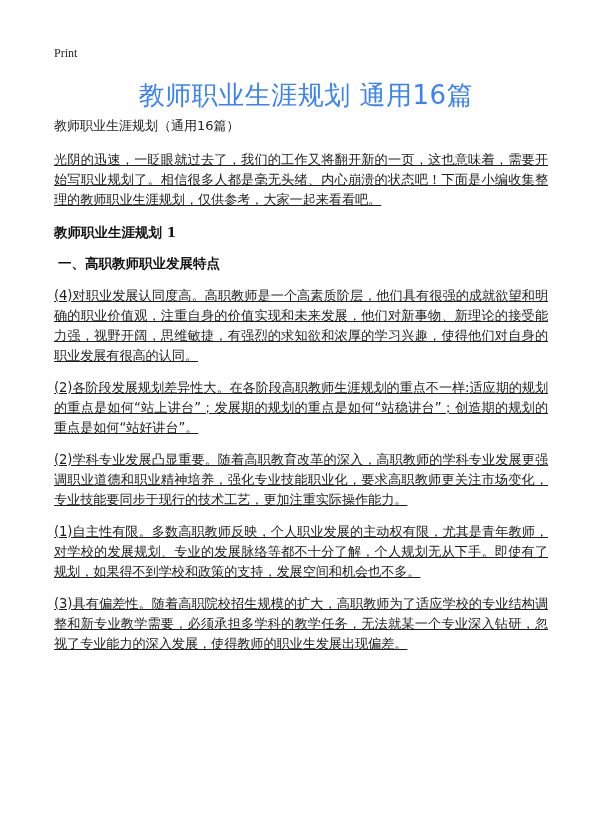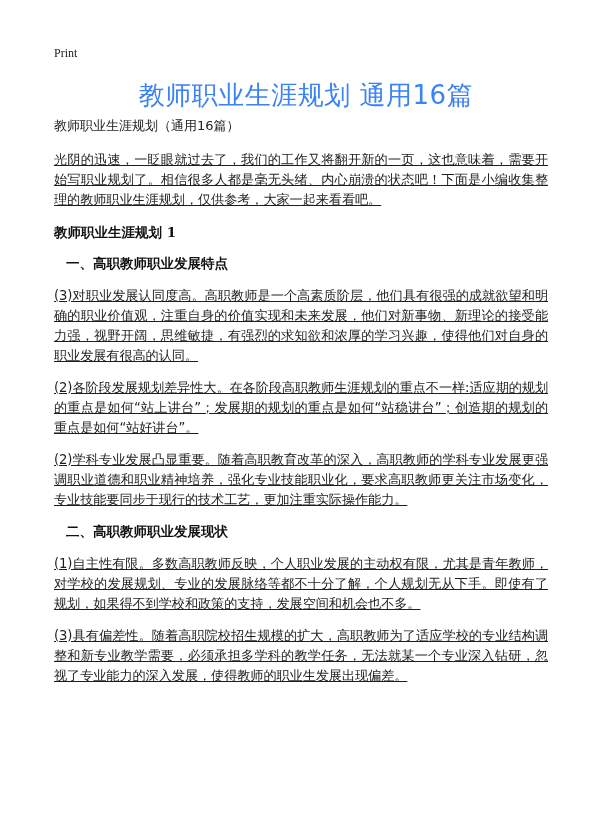--- a/index.html
+++ b/index.html
@@ -23,39 +23,38 @@
   .content { position: absolute; top: 150px; left: 0; width: 494px; }
   .para {
     font-size: 13.2px; line-height: 20px; margin: 0 0 12px 0; color: #1e1e1e;
     text-align: justify; letter-spacing: -0.1px; text-decoration: underline;
   }
   .h-article {
     font-size: 13.5px; font-weight: bold; margin: 8px 0 12px 0; line-height: 20px; color: #111;
     font-family: "DejaVu Serif", serif;
   }
   .h-section {
-    font-size: 13.5px; font-weight: bold; margin: 0 0 12px 12px; line-height: 20px; color: #111;
+    font-size: 13.5px; font-weight: bold; margin: 0 0 12px 4px; line-height: 20px; color: #111;
     font-family: Liberation Sans, sans-serif;
   }
 </style>
 </head>
 <body>
 
 <div class="page">
   <div class="print-label">Print</div>
   <div class="doc-title">教师职业生涯规划 通用16篇</div>
   <div class="doc-subtitle">教师职业生涯规划（通用16篇）</div>
 
   <div class="content">
     <p class="para">光阴的迅速，一眨眼就过去了，我们的工作又将翻开新的一页，这也意味着，需要开始写职业规划了。相信很多人都是毫无头绪、内心崩溃的状态吧！下面是小编收集整理的教师职业生涯规划，仅供参考，大家一起来看看吧。</p>
     <div class="h-article">教师职业生涯规划 1</div>
 
     <div class="h-section">一、高职教师职业发展特点</div>
-    <p class="para">(3)对职业发展认同度高。高职教师是一个高素质阶层，他们具有很强的成就欲望和明确的职业价值观，注重自身的价值实现和未来发展，他们对新事物、新理论的接受能力强，视野开阔，思维敏捷，有强烈的求知欲和浓厚的学习兴趣，使得他们对自身的职业发展有很高的认同。</p>
+    <p class="para">(4)对职业发展认同度高。高职教师是一个高素质阶层，他们具有很强的成就欲望和明确的职业价值观，注重自身的价值实现和未来发展，他们对新事物、新理论的接受能力强，视野开阔，思维敏捷，有强烈的求知欲和浓厚的学习兴趣，使得他们对自身的职业发展有很高的认同。</p>
     <p class="para">(2)各阶段发展规划差异性大。在各阶段高职教师生涯规划的重点不一样:适应期的规划的重点是如何“站上讲台”；发展期的规划的重点是如何“站稳讲台”；创造期的规划的重点是如何“站好讲台”。</p>
     <p class="para">(2)学科专业发展凸显重要。随着高职教育改革的深入，高职教师的学科专业发展更强调职业道德和职业精神培养，强化专业技能职业化，要求高职教师更关注市场变化，专业技能要同步于现行的技术工艺，更加注重实际操作能力。</p>
 
-    <div class="h-section">二、高职教师职业发展现状</div>
     <p class="para">(1)自主性有限。多数高职教师反映，个人职业发展的主动权有限，尤其是青年教师，对学校的发展规划、专业的发展脉络等都不十分了解，个人规划无从下手。即使有了规划，如果得不到学校和政策的支持，发展空间和机会也不多。</p>
     <p class="para">(3)具有偏差性。随着高职院校招生规模的扩大，高职教师为了适应学校的专业结构调整和新专业教学需要，必须承担多学科的教学任务，无法就某一个专业深入钻研，忽视了专业能力的深入发展，使得教师的职业生发展出现偏差。</p>
 
   </div>
 </div>
 
 </body></html>

